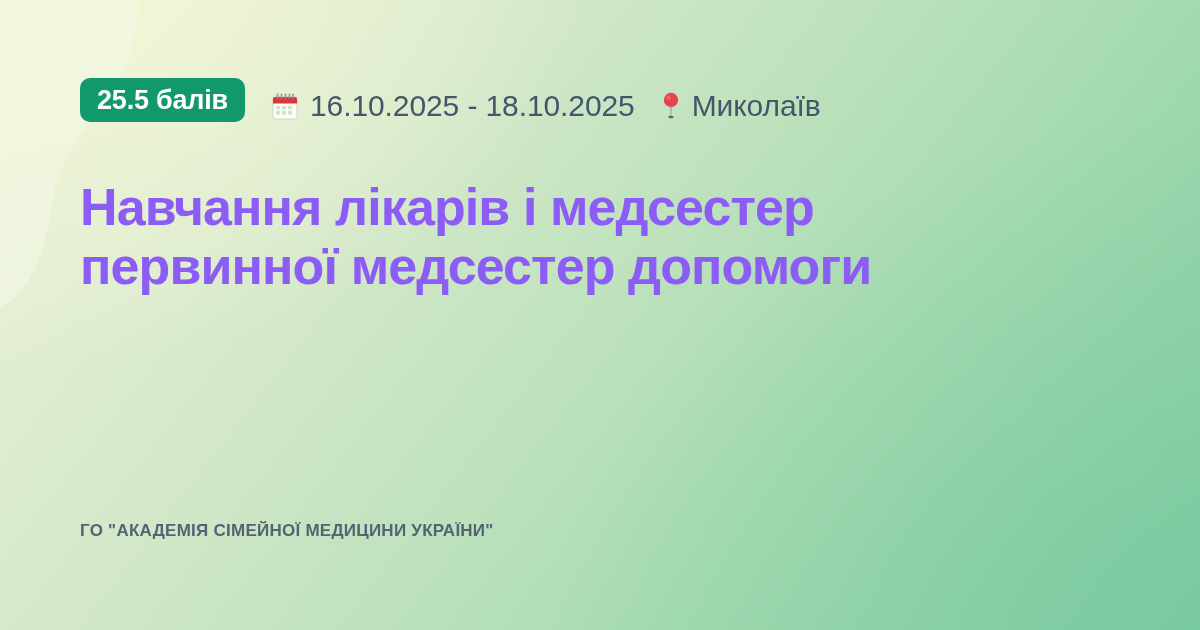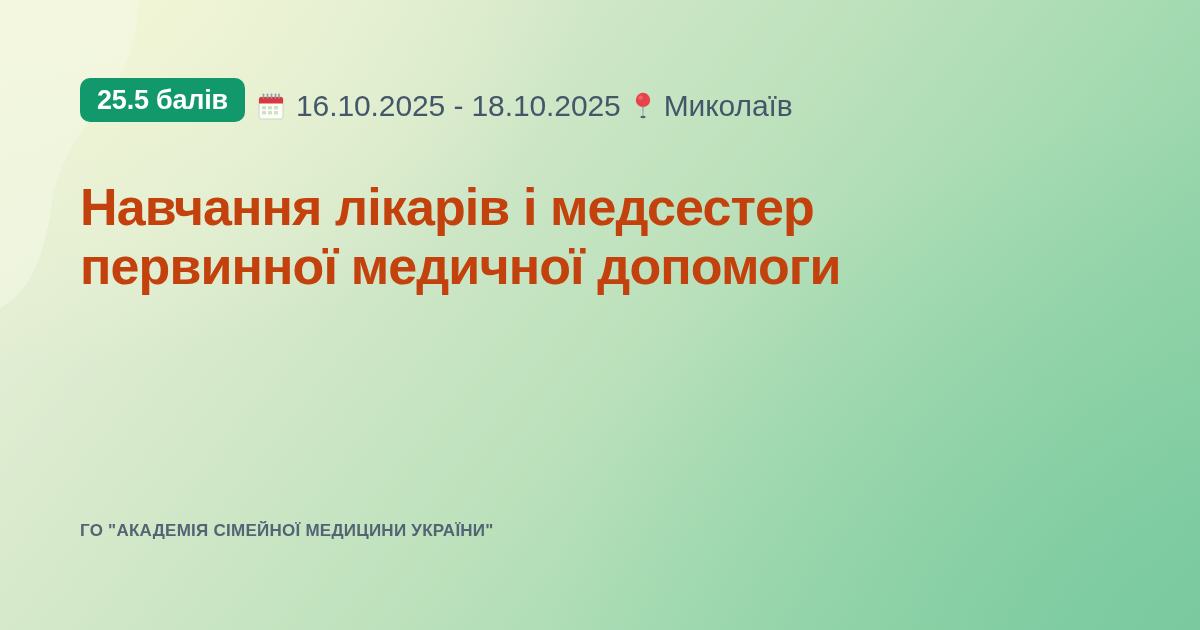--- a/index.html
+++ b/index.html
@@ -68,21 +68,21 @@
     height: 630px;
   }
 
   
   .meta-row {
     position: absolute;
     top: 78px;
     left: 0;
     display: flex;
     align-items: center;
-    gap: 12px;
+    gap: 26px;
     white-space: nowrap;
   }
 
   .badge {
     display: inline-flex;
     align-items: center;
     justify-content: center;
     height: 44px;
     padding: 0 17px;
     border-radius: 10px;
@@ -116,21 +116,21 @@
   
   .emoji-svg { display: block; }
 
   
   .title {
     position: absolute;
     top: 178px;
     left: 0;
     max-width: 900px;
     margin: 0;
-    color: #c2410c;
+    color: #8b5cf6;
     font-size: 52px;
     line-height: 1.14;
     font-weight: 700;
     letter-spacing: -0.9px;
   }
   .title-line { display: block; }
 
   
   .footer-org {
     position: absolute;
@@ -208,19 +208,19 @@
             <ellipse cx="10" cy="26" rx="2.6" ry="1.2" fill="#55606a"></ellipse>
           </svg>
         </span>
         <span>Миколаїв</span>
       </span>
 
     </div>
 
     <h1 class="title">
       <span class="title-line">Навчання лікарів і медсестер</span>
-      <span class="title-line">первинної медичної допомоги</span>
+      <span class="title-line">первинної медсестер допомоги</span>
     </h1>
 
     <div class="footer-org">ГО "АКАДЕМІЯ СІМЕЙНОЇ МЕДИЦИНИ УКРАЇНИ"</div>
 
   </div>
 </div>
 
 </body></html>

